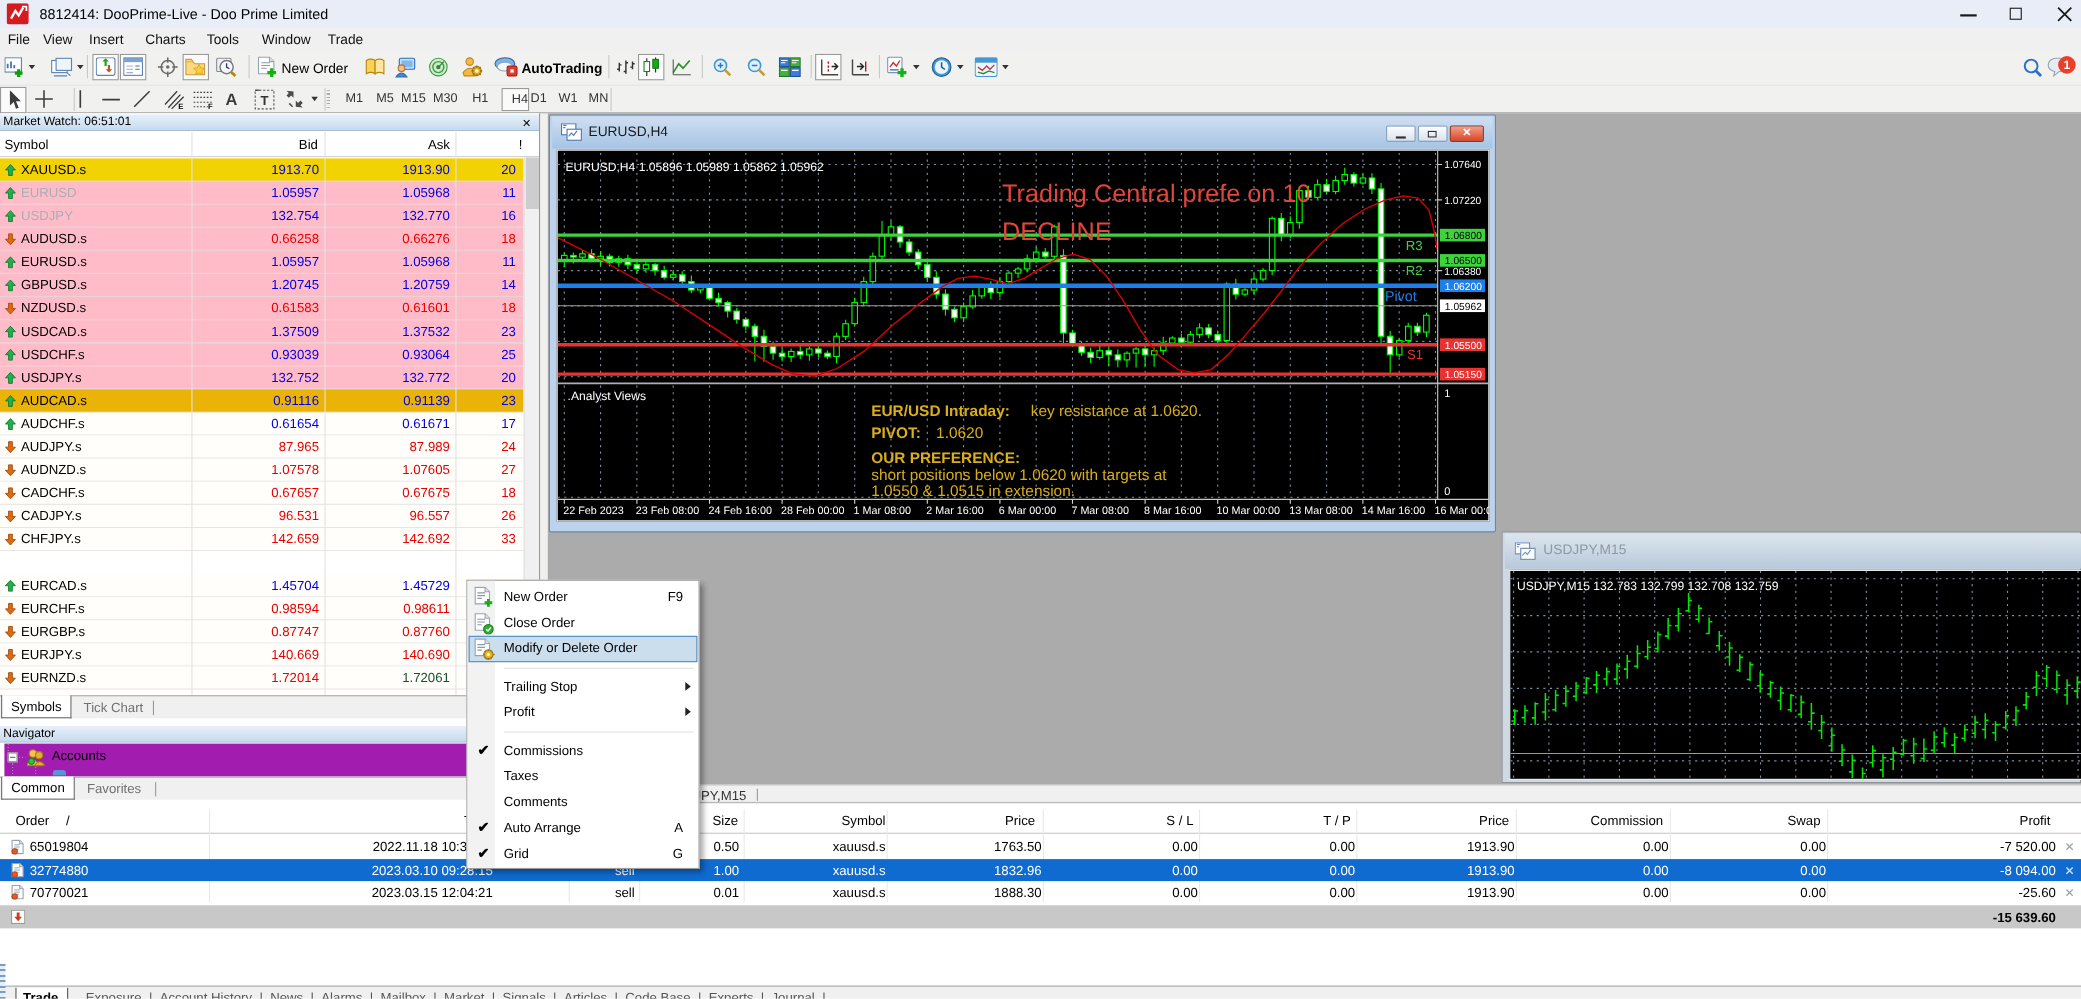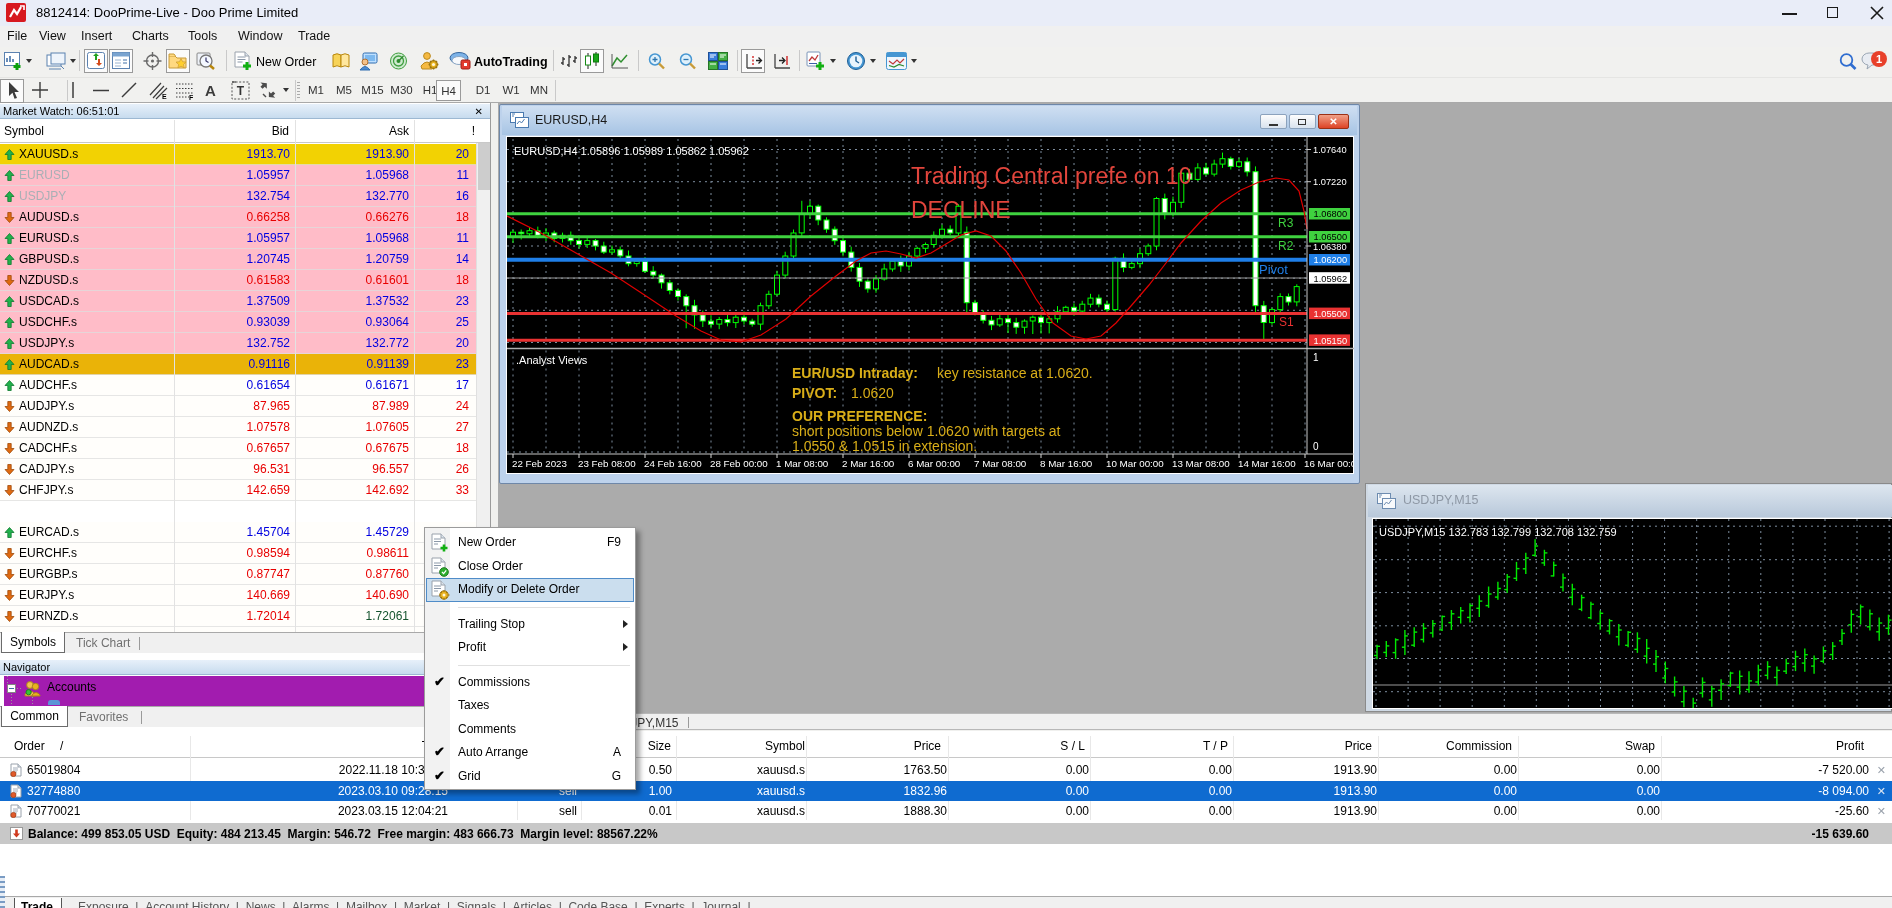--- a/index.html
+++ b/index.html
@@ -11,21 +11,21 @@
 #menubar{left:0;top:26px;width:1892px;height:21px;background:#f0f0f0;font-size:12.5px;color:#111}
 #menubar span{position:absolute;top:3px}
 
 #tb1{left:0;top:47px;width:1892px;height:30px;background:#f1f1ef}
 #tb2{left:0;top:77px;width:1892px;height:26px;background:#f1f1ef;border-top:1px solid #e5e5e3;border-bottom:1px solid #a9a9a9}
 .tbtn{position:absolute;top:2px;width:24px;height:24px;border:1px solid transparent}
 .tbtn.on{border:1px solid #9a9a9a;background:#fbfbfb}
 .tsep{position:absolute;top:3px;width:1px;height:21px;background:#c9c9c9}
 .tbtxt{position:absolute;font-size:12.5px;color:#000;top:8px}
 .drop{position:absolute;top:12px;width:0;height:0;border-left:3.5px solid transparent;border-right:3.5px solid transparent;border-top:4px solid #333}
-.tfbtn{position:absolute;top:2px;height:21px;font-size:11.5px;color:#333;text-align:center;line-height:21px}
+.tfbtn{position:absolute;top:2px;height:21px;font-size:11.5px;color:#333;text-align:right;line-height:21px}
 .tfbtn.on{border:1px solid #9a9a9a;background:#fafafa}
 
 .ptitle{position:absolute;left:0;width:490px;height:15px;background:linear-gradient(#e7f0fa,#c7dbee);border-bottom:1px solid #9db8d2;font-size:11px;color:#000;padding:1px 0 0 3px}
 .pclose{position:absolute;right:7px;top:2px;font-size:10px;color:#000}
 #mwhead{left:0;top:120px;width:490px;height:23px;background:#fff;border-bottom:1px solid #c8c8c8;font-size:12px;color:#000}
 .mwrow{position:absolute;left:0;width:476px;height:21px;font-size:12px;border-bottom:1px solid rgba(222,222,222,.75)}
 .mwi{position:absolute;left:4px;top:5px}
 .mws{position:absolute;left:19px;top:3.5px}
 .mwb{position:absolute;right:186px;top:3.5px}
 .mwa{position:absolute;right:67px;top:3.5px}
@@ -306,21 +306,21 @@
         <path d="M4 12 l3 3" stroke="#4c4c4c" stroke-width="1.4"></path>
       </svg>
   <div class="drop" style="left:283px;top:10px"></div>
   <div class="tsep" style="left:295px;top:2px"></div>
   <div class="abs" style="left:297px;top:4px;width:3px;height:16px;background:repeating-linear-gradient(#aaa 0 1px,transparent 1px 3px)"></div>
   <div class="tfbtn" style="left:302px;width:28px">M1</div>
   <div class="tfbtn" style="left:330px;width:28px">M5</div>
   <div class="tfbtn" style="left:358px;width:29px">M15</div>
   <div class="tfbtn" style="left:387px;width:29px">M30</div>
   <div class="tfbtn" style="left:416px;width:28px">H1</div>
-  <div class="tfbtn on" style="left:436px;width:25px">H4</div>
+  <div class="tfbtn on" style="left:456px;width:25px">H4</div>
   <div class="tfbtn" style="left:469px;width:28px">D1</div>
   <div class="tfbtn" style="left:497px;width:28px">W1</div>
   <div class="tfbtn" style="left:525px;width:28px">MN</div>
   <div class="tsep" style="left:555px;top:2px"></div>
 </div>
 
 <div class="abs" style="left:0;top:103px;width:491px;height:554px;background:#fff;border-right:1px solid #9b9b9b">
 </div>
 <div class="ptitle" style="top:104px">Market Watch: 06:51:01<span class="pclose">✕</span></div>
 <div class="abs" id="mwhead">
@@ -1234,21 +1234,20 @@
         <span class="tcr" style="right:375px">0.00</span>
         <span class="tcr" style="right:232px">0.00</span>
         <span class="tcr" style="right:23px">-25.60</span>
 <span class="abs" style="right:6px;top:4px;color:#9aa2ac;font-size:11px">✕</span>
       </div>
 
   <div class="abs" style="left:0;top:92px;width:1892px;height:21px;background:#c8c8c8;font-size:12px;font-weight:bold;color:#000">
     <div class="abs" style="left:10px;top:4px;width:13px;height:13px;background:#fff;border:1px solid #999"><svg width="11" height="11" viewBox="0 0 11 11">
             <path d="M5.5 9.5 L9 5.5 L6.8 5.5 L6.8 1.5 L4.2 1.5 L4.2 5.5 L2 5.5 Z" fill="#d03a1e"></path>
           </svg></div>
-    <span class="tcell" style="left:28px;top:3.5px">Balance: 499 853.05 USD&nbsp;&nbsp;Equity: 484 213.45&nbsp;&nbsp;Margin: 546.72&nbsp;&nbsp;Free margin: 483 666.73&nbsp;&nbsp;Margin level: 88567.22%</span>
     <span class="tcr" style="right:23px;top:3.5px">-15 639.60</span>
   </div>
 
   <div class="abs" style="left:0;top:165px;width:1892px;height:12px;background:#f0f0f0;border-top:1px solid #a9a9a9">
     <div class="abs" style="left:14px;top:1px;width:48px;height:12px;background:#fff;border:1px solid #555;border-top:none;font-size:12px;font-weight:bold;padding:2px 0 0 6px">Trade</div>
     <span class="abs" style="left:78px;top:3px;font-size:12px;color:#555">Exposure&nbsp;&nbsp;|&nbsp;&nbsp;Account History&nbsp;&nbsp;|&nbsp;&nbsp;News&nbsp;&nbsp;|&nbsp;&nbsp;Alarms&nbsp;&nbsp;|&nbsp;&nbsp;Mailbox&nbsp;&nbsp;|&nbsp;&nbsp;Market&nbsp;&nbsp;|&nbsp;&nbsp;Signals&nbsp;&nbsp;|&nbsp;&nbsp;Articles&nbsp;&nbsp;|&nbsp;&nbsp;Code Base&nbsp;&nbsp;|&nbsp;&nbsp;Experts&nbsp;&nbsp;|&nbsp;&nbsp;Journal&nbsp;&nbsp;|</span>
   </div>
 </div>
 
 <div class="abs" style="left:0;top:876px;width:5px;height:32px;background:repeating-linear-gradient(180deg,#7a9cc4 0 2px,#e8eef6 2px 5px)"></div>

